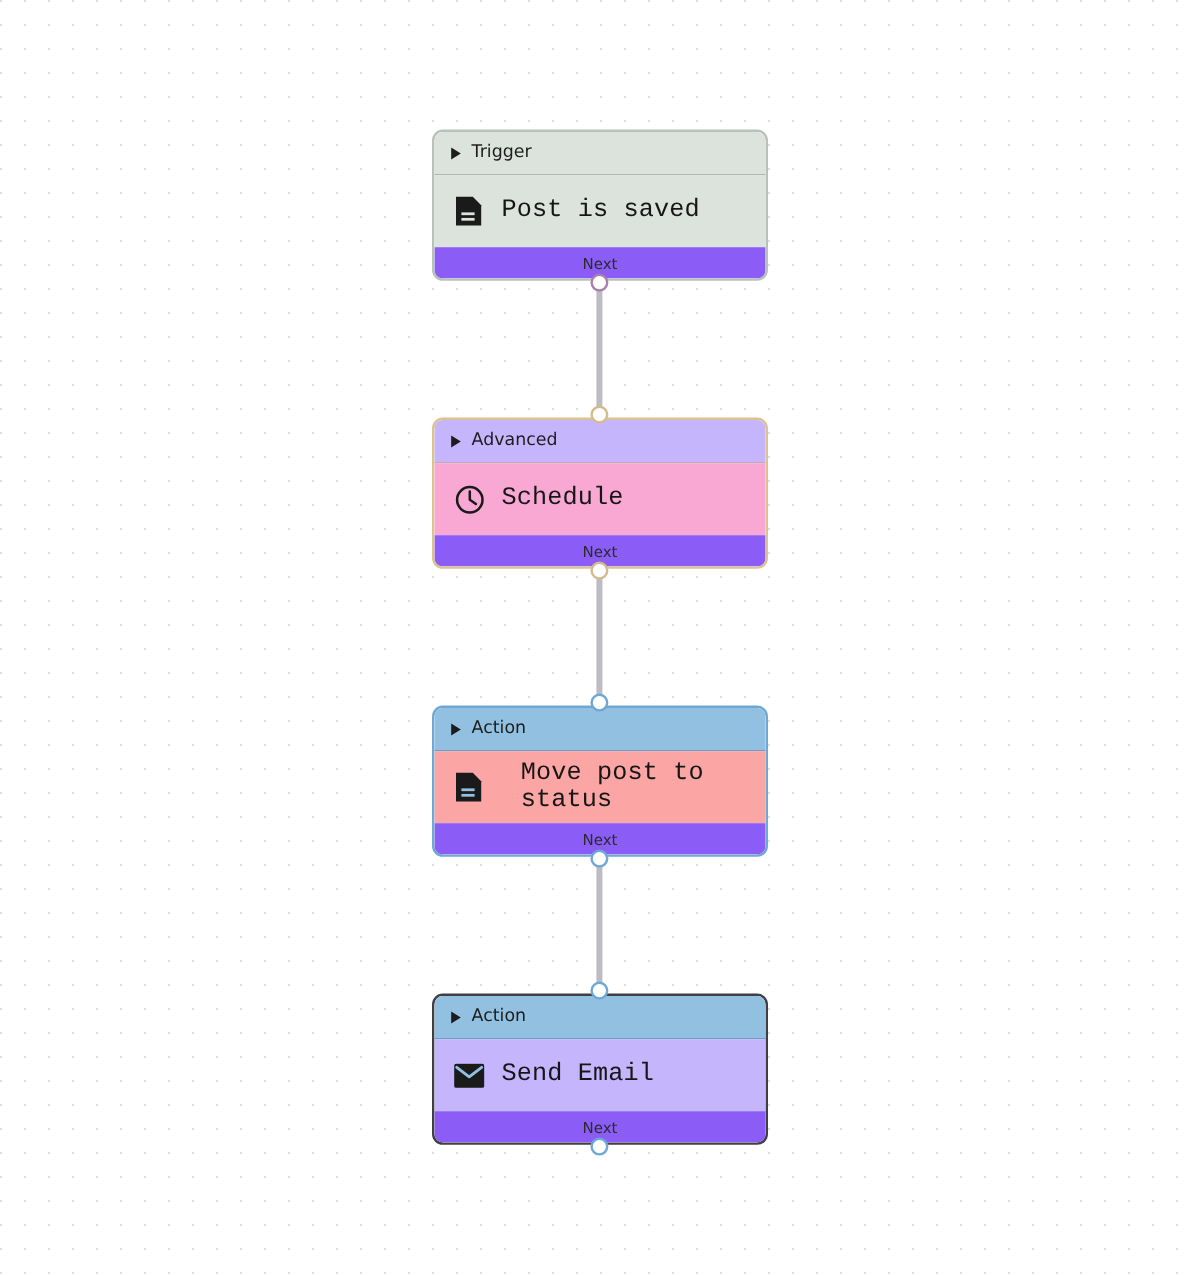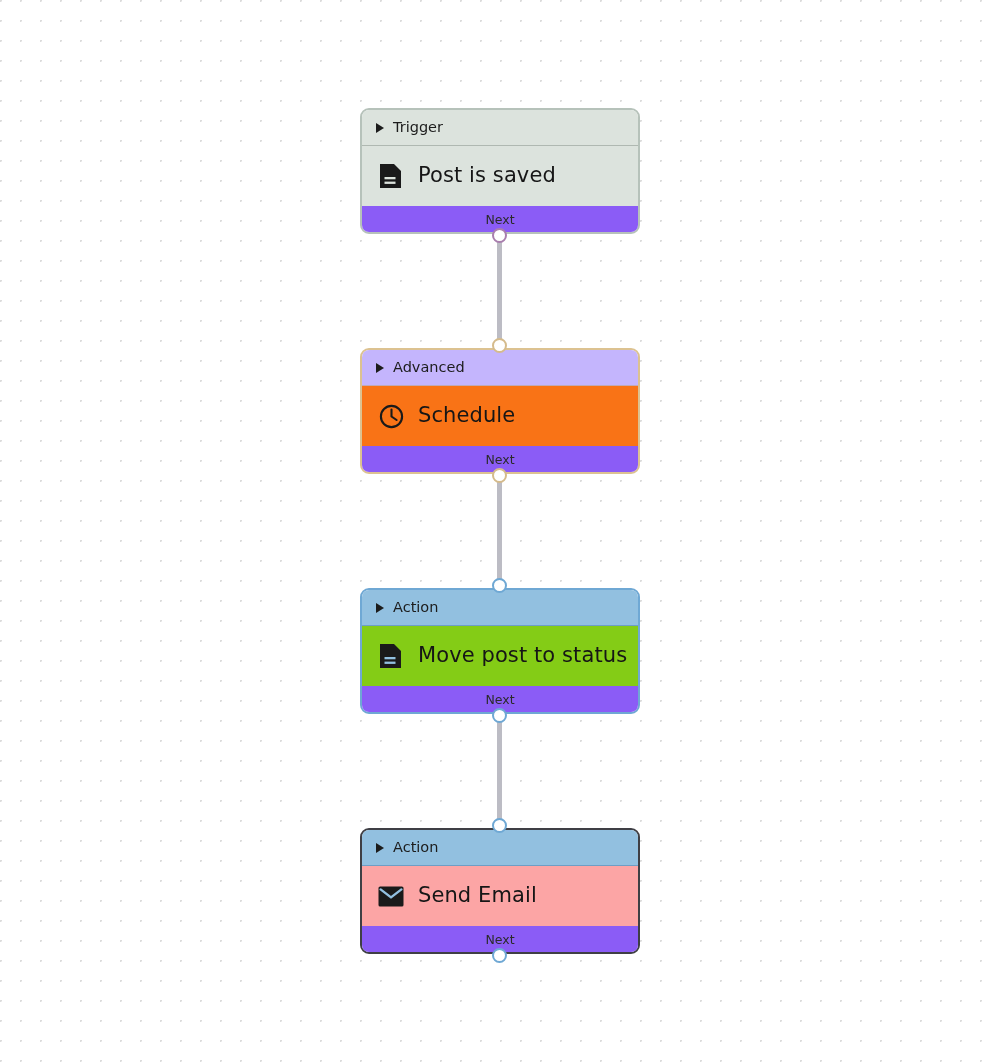--- a/index.html
+++ b/index.html
@@ -102,49 +102,50 @@
     margin-right: 14px;
     display: flex;
     align-items: center;
     justify-content: center;
   }
   .node-title {
     font-size: 21px;
     color: #161616;
     line-height: 1.1;
     letter-spacing: 0.1px;
+    font-family: Liberation Mono, monospace;
   }
 
   .node-footer {
     height: 26px;
     background: #8b5cf6;
     display: flex;
     align-items: center;
     justify-content: center;
     font-size: 12.5px;
     color: #2b2b2b;
     box-sizing: border-box;
   }
 
   
   .theme-trigger .node-inner { border-color: #b6c2ba; }
   .theme-trigger .node-header { background: #dce3dd; }
   .theme-trigger .node-body   { background: #dce3dd; }
 
   .theme-advanced .node-inner { border-color: #dcc291; }
   .theme-advanced .node-header { background: #c4b5fd; border-bottom-color: rgba(190,160,110,0.5); }
-  .theme-advanced .node-body   { background: #f97316; }
+  .theme-advanced .node-body   { background: #f9a8d4; }
 
   .theme-action .node-inner { border-color: #6fa8d4; }
   .theme-action .node-header { background: #92c0e0; border-bottom-color: rgba(80,130,175,0.55); }
-  .theme-action .node-body   { background: #84cc16; }
+  .theme-action .node-body   { background: #fca5a5; gap: 16px; }
 
   .theme-action-selected .node-inner { border-color: #3f3f45; }
   .theme-action-selected .node-header { background: #92c0e0; border-bottom-color: rgba(80,130,175,0.55); }
-  .theme-action-selected .node-body   { background: #fca5a5; }
+  .theme-action-selected .node-body   { background: #c4b5fd; }
 
   svg { display: block; }
 </style>
 </head>
 <body>
 
 <div id="canvas">
 
   <div class="edge" style="left:497px; top:236px; height:108px;"></div>
   <div class="edge" style="left:497px; top:476px; height:108px;"></div>

